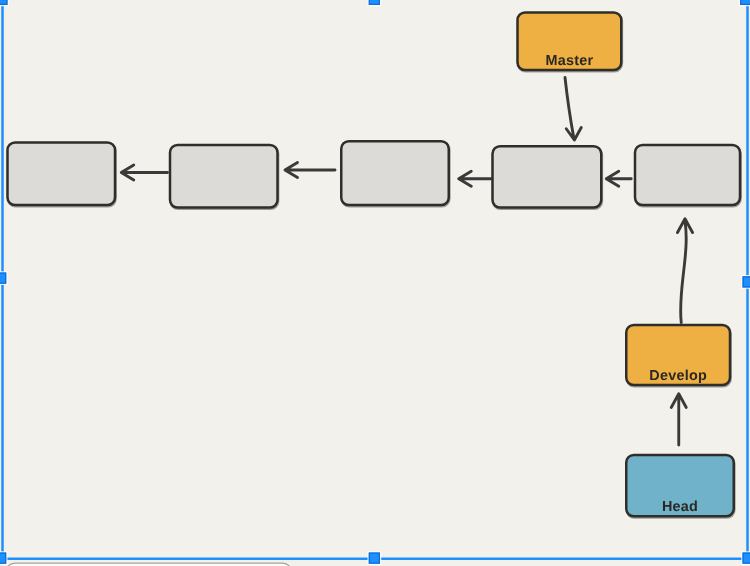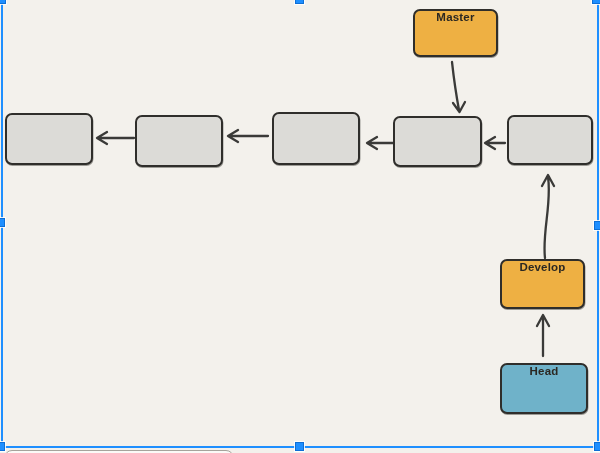--- a/index.html
+++ b/index.html
@@ -11,21 +11,21 @@
     background: #f3f1ec;
     overflow: hidden;
   }
   .diagram { position: absolute; inset: 0; }
   .node {
     position: absolute;
     border: 2.5px solid #2f2e2b;
     border-radius: 7px;
     box-shadow: 0.5px 1px 0 rgba(50,50,45,0.45);
     display: flex;
-    align-items: flex-start;
+    align-items: flex-end;
     justify-content: center;
     box-sizing: border-box;
   }
   .node .lbl {
     font-weight: bold;
     font-size: 11.5px;
     color: #2b2822;
     letter-spacing: 0.2px;
   }
   .commit { background: #dcdbd7; }

